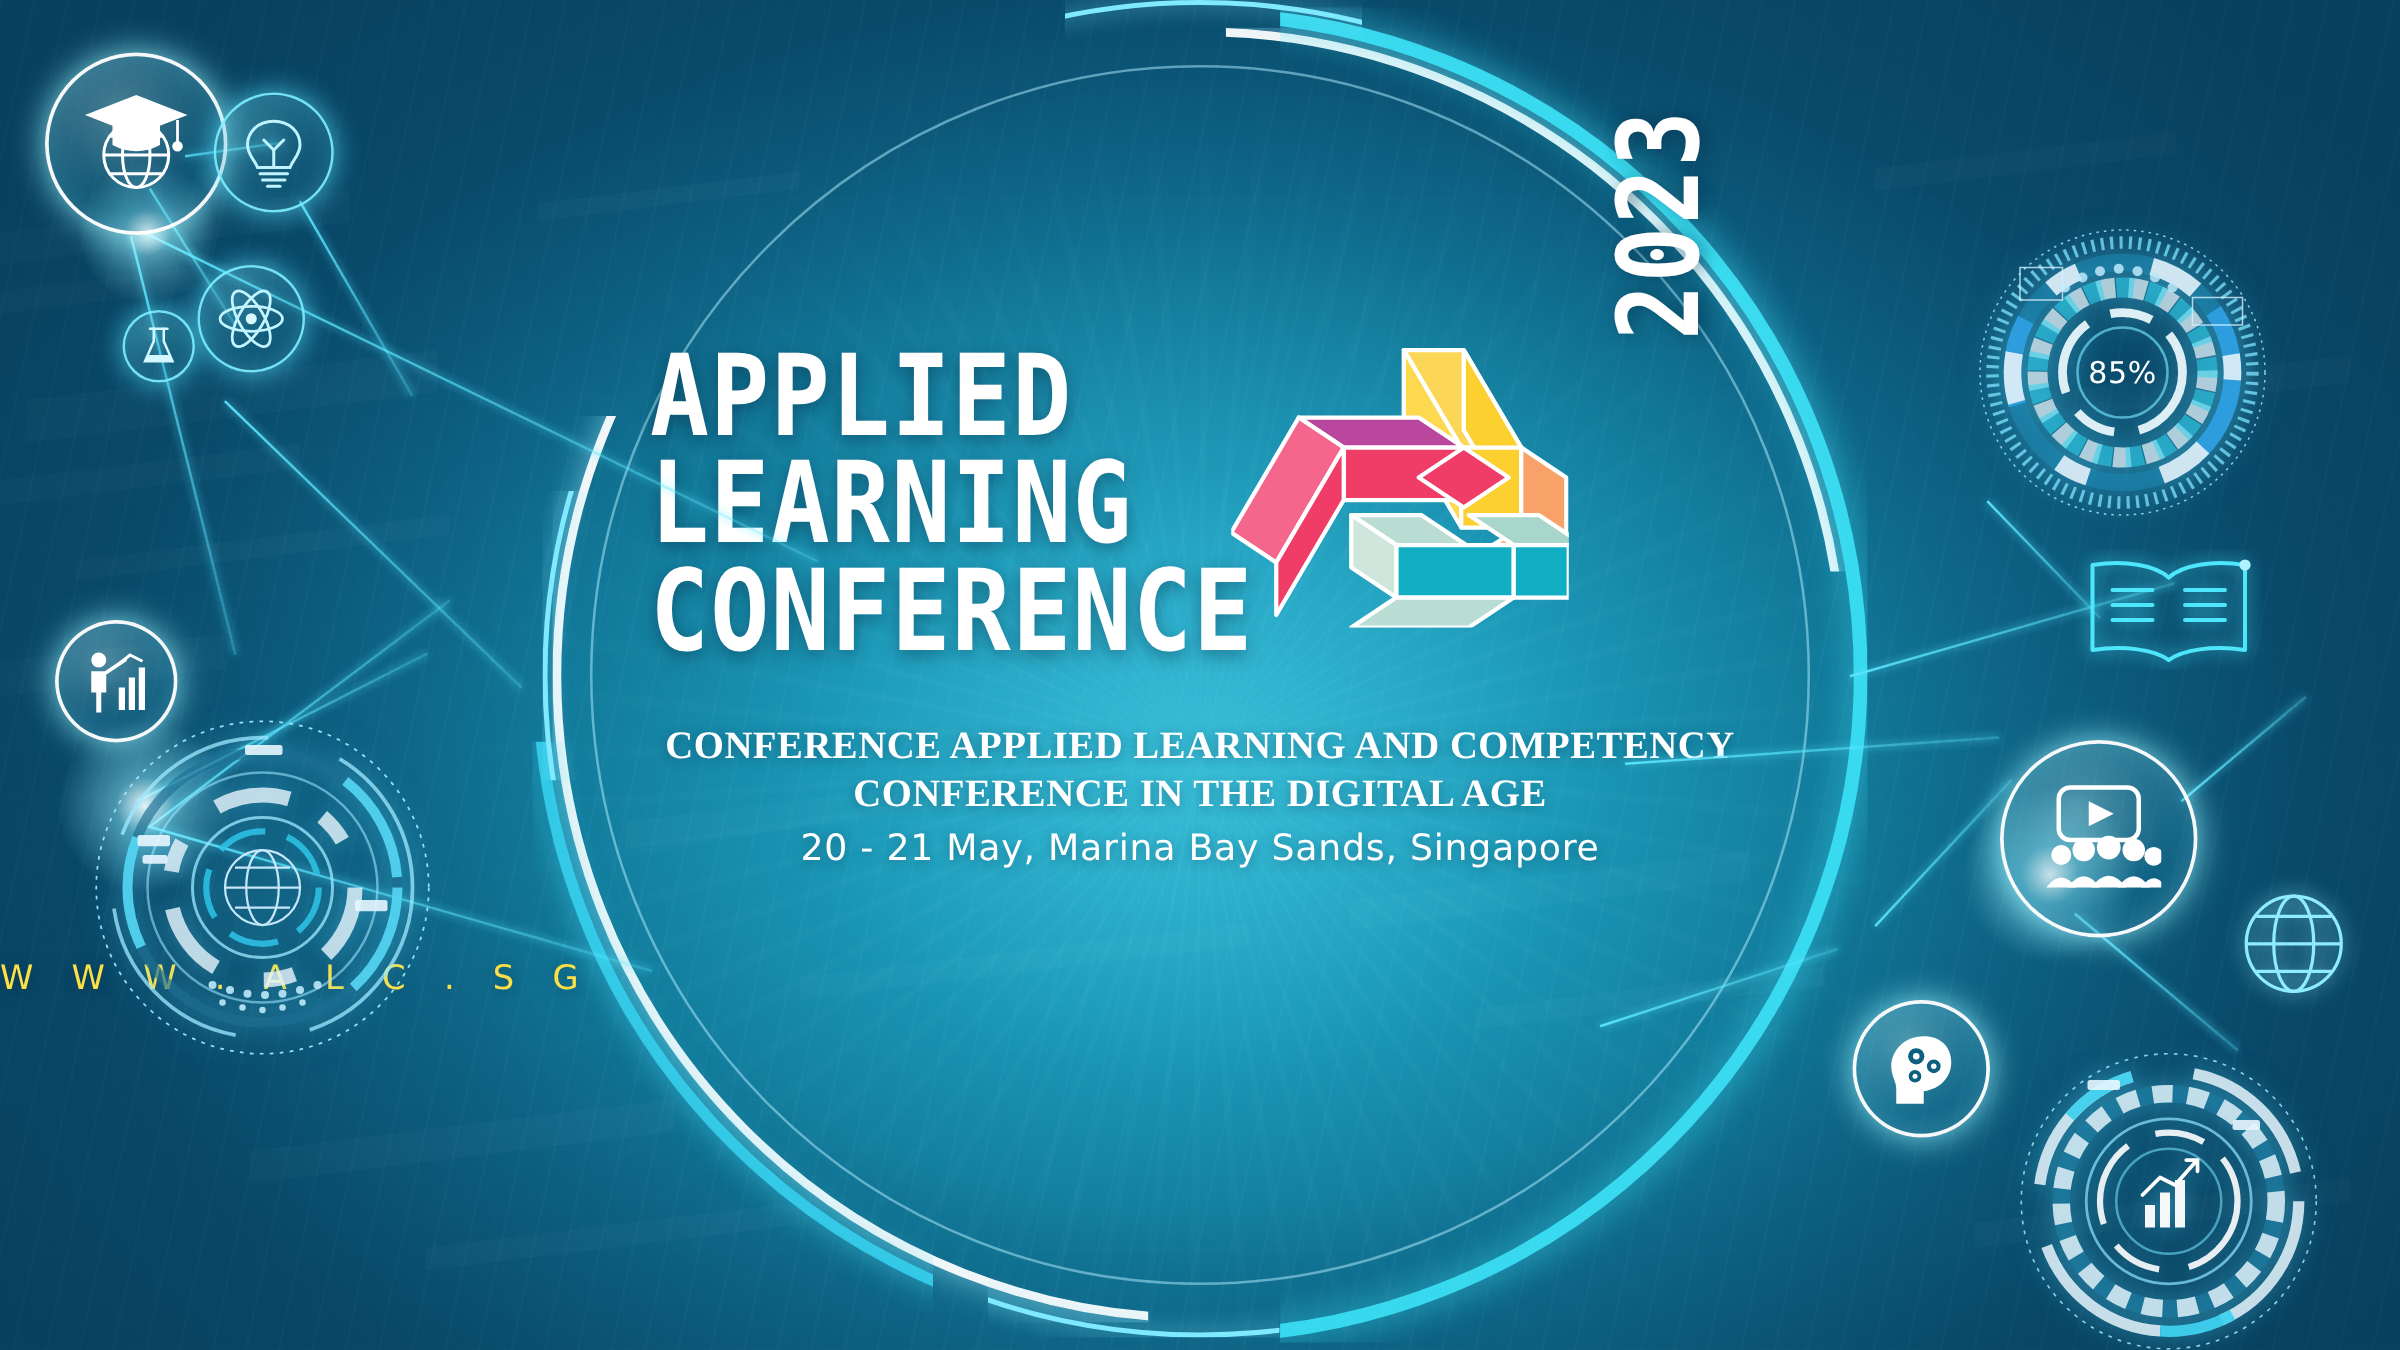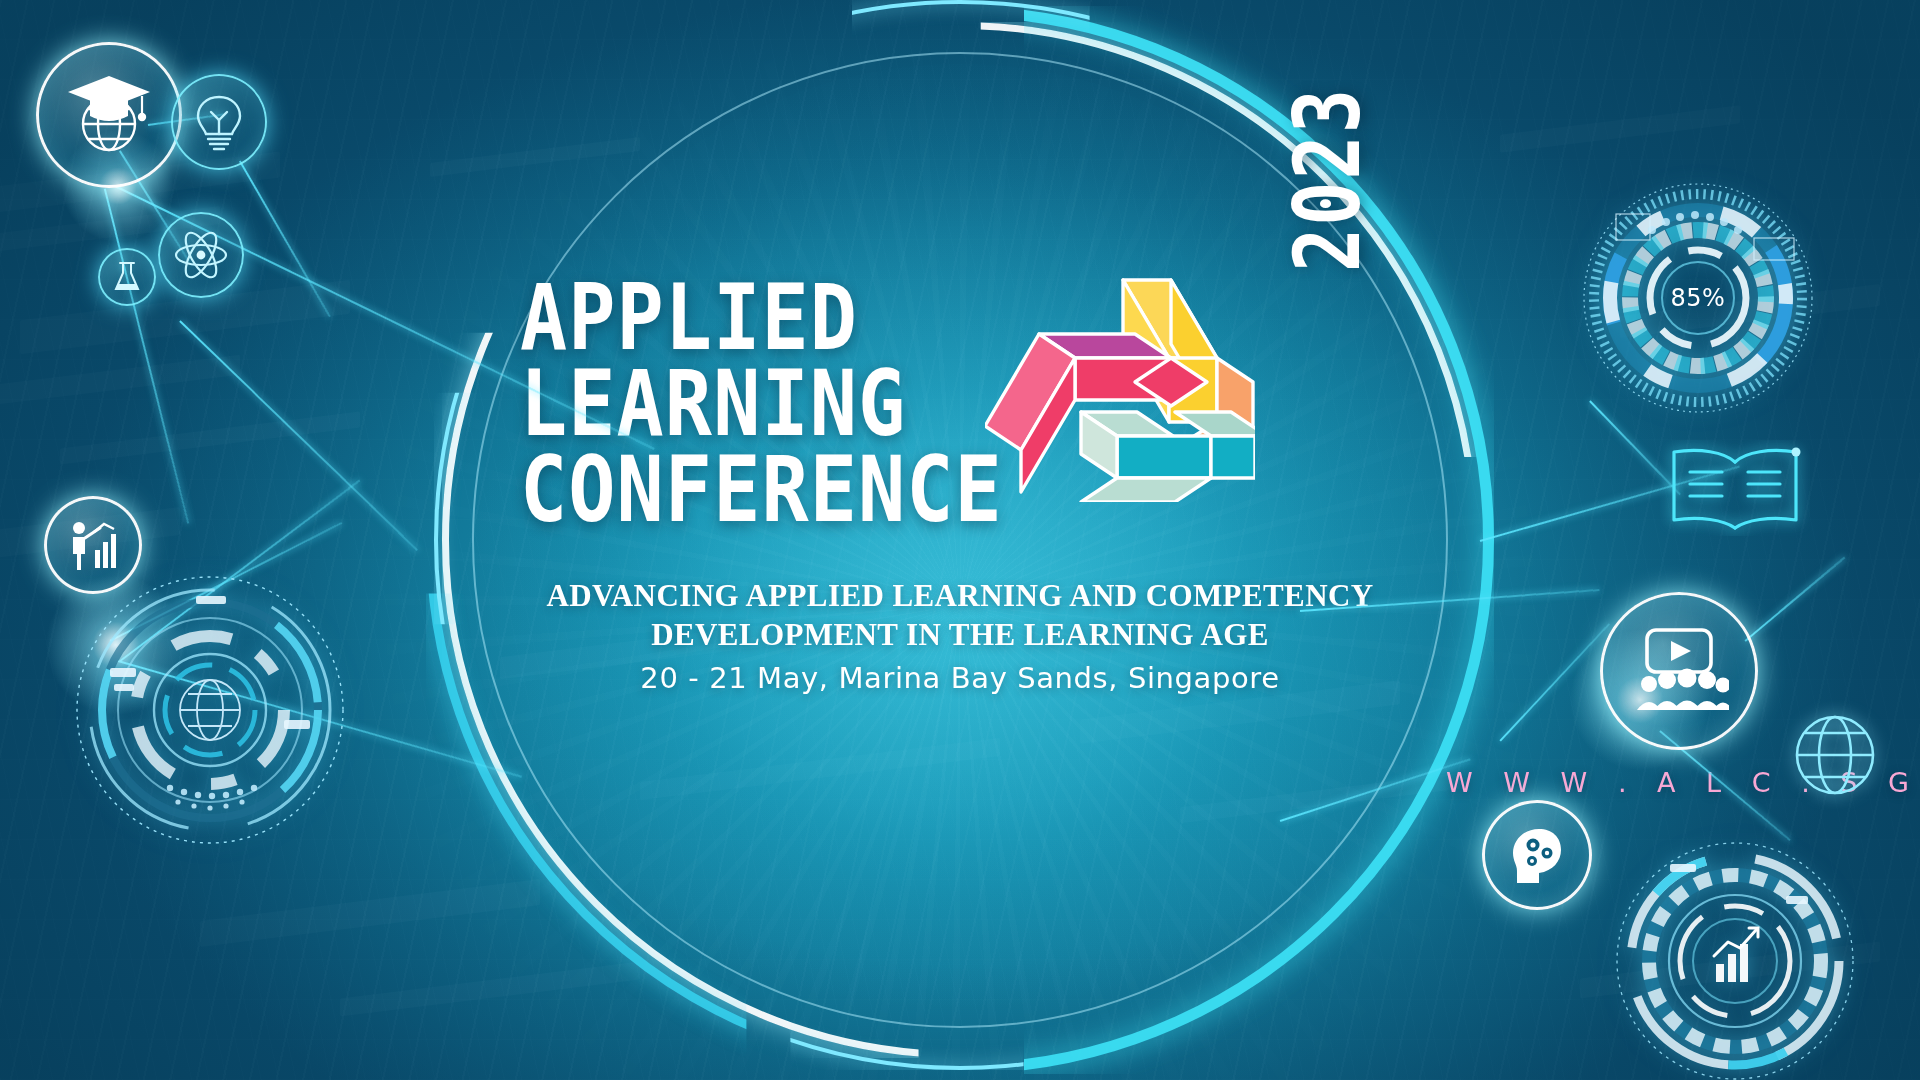--- a/index.html
+++ b/index.html
@@ -75,22 +75,22 @@
 
   .tagline{position:absolute;left:0;right:0;top:576px;text-align:center;
      color:#fff;font-family:"Liberation Serif","DejaVu Serif",serif;
      font-weight:700;font-size:31px;line-height:1.27;letter-spacing:.4px;
      text-shadow:0 2px 9px rgba(0,30,50,.35);}
   .tagline span{display:block;}
   .dateline{position:absolute;left:0;right:0;top:661px;text-align:center;
      color:#fff;font-size:29px;font-weight:400;letter-spacing:.6px;
      font-family:"DejaVu Sans","Liberation Sans",sans-serif;
      text-shadow:0 2px 9px rgba(0,30,50,.35);}
-  .url{position:absolute;left:0;right:0;top:767px;text-align:right;
-     color:#f9a8d4;font-size:27px;font-weight:400;letter-spacing:11px;
+  .url{position:absolute;left:0;right:0;top:767px;text-align:left;
+     color:#fde047;font-size:27px;font-weight:400;letter-spacing:11px;
      font-family:"DejaVu Sans","Liberation Sans",sans-serif;
      text-shadow:0 2px 10px rgba(0,30,50,.4);}
 
   
   .bub{position:absolute;border-radius:50%;
      background:radial-gradient(circle at 38% 32%, rgba(120,235,255,.30), rgba(18,110,145,.22) 62%, rgba(10,80,110,.10) 100%);
      border:2.5px solid rgba(125,240,255,.92);
      box-shadow:0 0 22px rgba(90,225,255,.75), inset 0 0 26px rgba(120,235,255,.30);
      display:flex;align-items:center;justify-content:center;}
   .bub.solid{border:3px solid rgba(255,255,255,.96);
@@ -195,22 +195,22 @@
           <polygon points="226,164 270,164 270,206 226,206" fill="#12aec4"></polygon>
 
           <polygon points="132,206 226,206 190,230 96,230" fill="#b9ddd2"></polygon>
         </g>
       </svg>
     </div>
 
     <div class="year">2023</div>
 
     <div class="tagline">
-      <span>ADVANCING APPLIED LEARNING AND COMPETENCY</span>
-      <span>DEVELOPMENT IN THE LEARNING AGE</span>
+      <span>CONFERENCE APPLIED LEARNING AND COMPETENCY</span>
+      <span>CONFERENCE IN THE DIGITAL AGE</span>
     </div>
 
     <div class="dateline">20 - 21 May, Marina Bay Sands, Singapore</div>
     <div class="url">W W W . A L C . S G</div>
   </div>
 
   <div>
     <div class="nodeline" style="left:148px;top:124px;width:78px;transform:rotate(-8deg);"></div>
     <div class="nodeline" style="left:120px;top:150px;width:130px;transform:rotate(58deg);"></div>
     <div class="nodeline" style="left:240px;top:160px;width:180px;transform:rotate(60deg);"></div>

